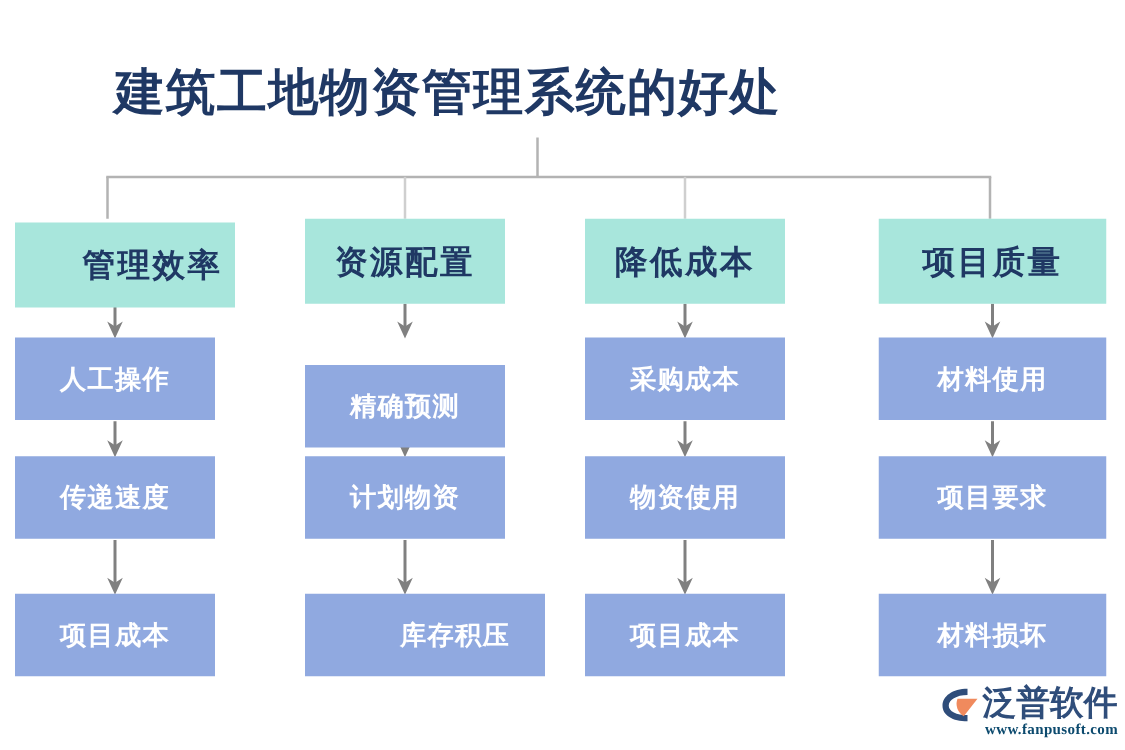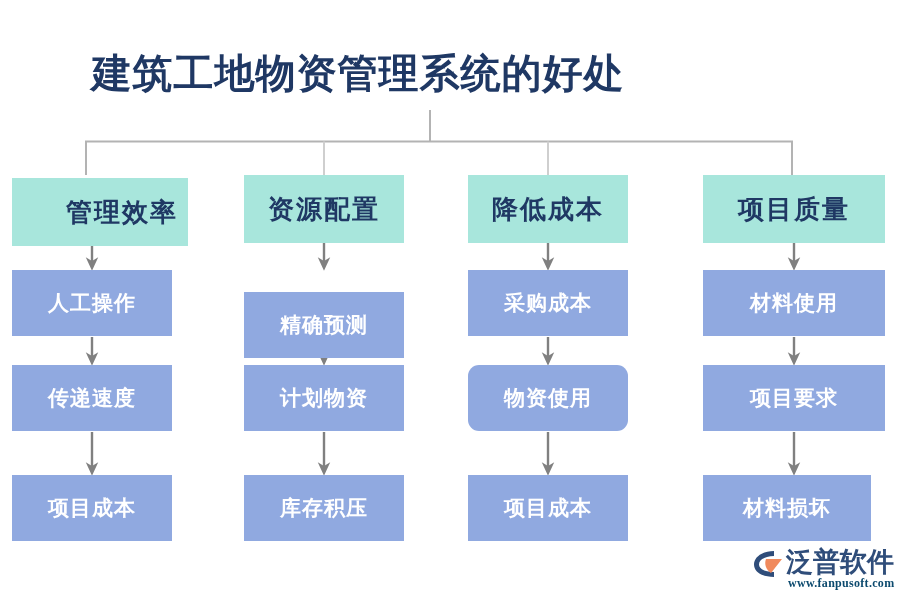--- a/index.html
+++ b/index.html
@@ -172,47 +172,47 @@
 
   <div class="head-box" style="left:244px; top:175px; width:160px;">
     <span>资源配置</span>
   </div>
   <div class="item-box" style="left:244px; top:270px; width:160px;margin-top:22px;">
     <span>精确预测</span>
   </div>
   <div class="item-box" style="left:244px; top:365px; width:160px;">
     <span>计划物资</span>
   </div>
-  <div class="item-box" style="left:244px; top:475px; width:160px;">
+  <div class="item-box" style="left:244px; top:475px; width:144px;padding-left:48px;">
     <span>库存积压</span>
   </div>
 
   <div class="head-box" style="left:468px; top:175px; width:160px;">
     <span>降低成本</span>
   </div>
   <div class="item-box" style="left:468px; top:270px; width:160px;font-family:Liberation Mono, monospace;">
     <span>采购成本</span>
   </div>
-  <div class="item-box" style="left:468px; top:365px; width:160px;border-radius:11px;">
+  <div class="item-box" style="left:468px; top:365px; width:160px;">
     <span>物资使用</span>
   </div>
   <div class="item-box" style="left:468px; top:475px; width:160px;">
     <span>项目成本</span>
   </div>
 
   <div class="head-box" style="left:703px; top:175px; width:182px;">
     <span>项目质量</span>
   </div>
   <div class="item-box" style="left:703px; top:270px; width:182px;">
     <span>材料使用</span>
   </div>
   <div class="item-box" style="left:703px; top:365px; width:182px;">
     <span>项目要求</span>
   </div>
-  <div class="item-box" style="left:703px; top:475px; width:168px;">
+  <div class="item-box" style="left:703px; top:475px; width:182px;">
     <span>材料损坏</span>
   </div>
 
   <div class="logo">
     <svg class="logo-mark" viewBox="0 0 34 30" xmlns="http://www.w3.org/2000/svg">
       <path d="M22,2 C10,2 2,8 2,15.5 C2,23 10,28 22,28 L22,23 C13,23 7,20 7,15.5 C7,11 13,7 22,7 Z" fill="#2f4d7a"></path>
       <path d="M14,10 L30,10 L19,24 C14,21 12,15 14,10 Z" fill="#f08a5d"></path>
     </svg>
     <div class="logo-text">泛普软件</div>
     <div class="logo-url">www.fanpusoft.com</div>

